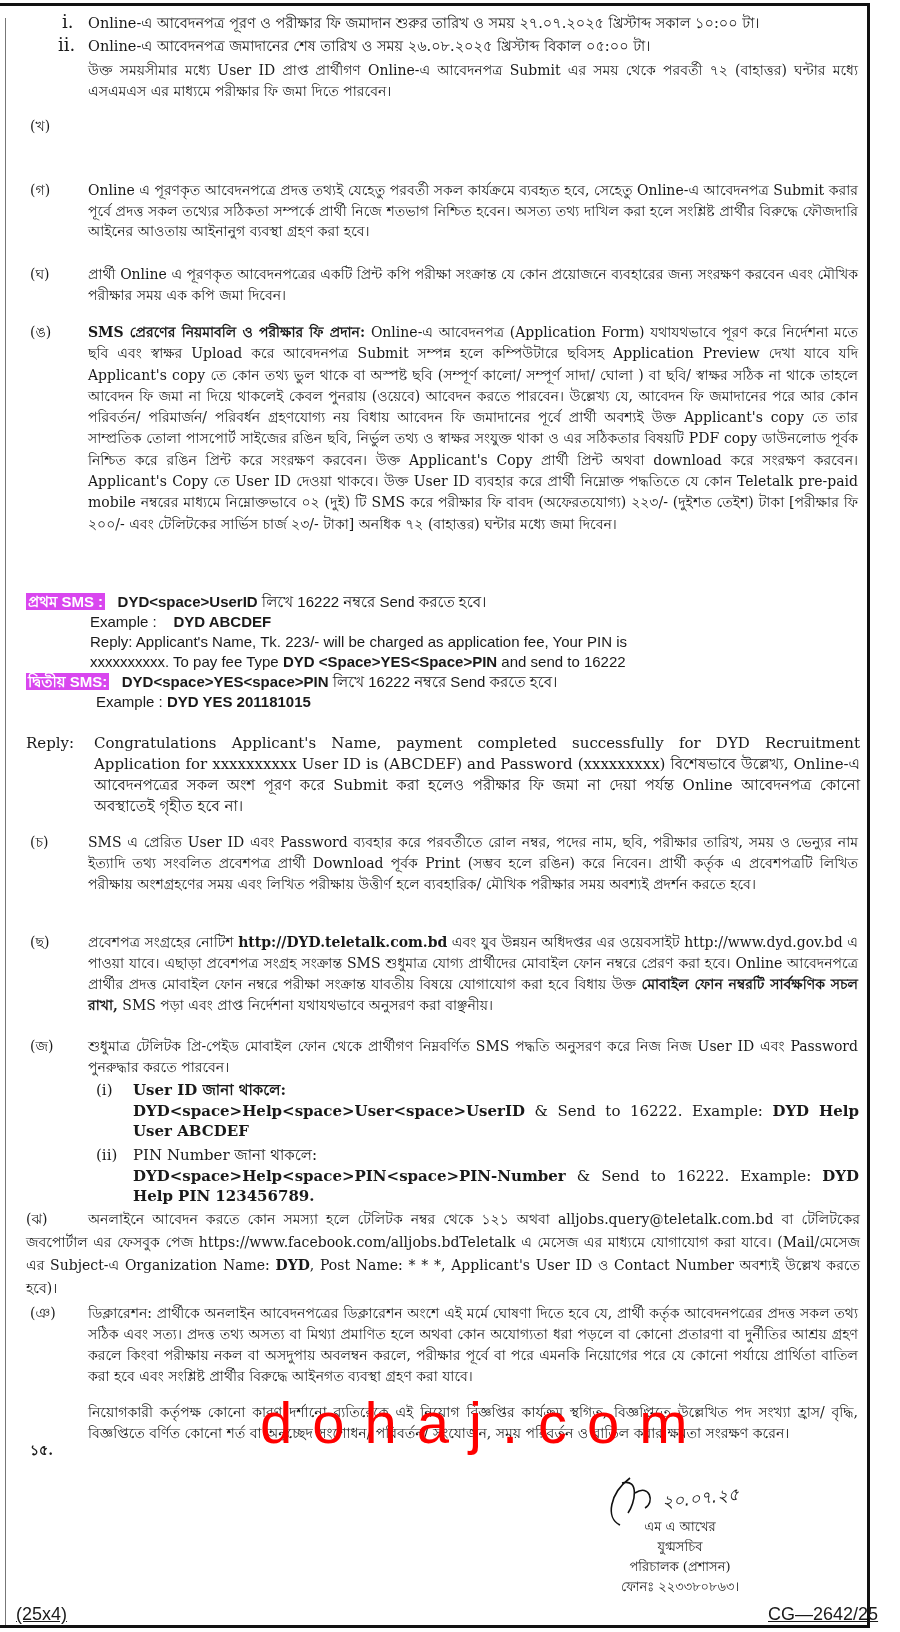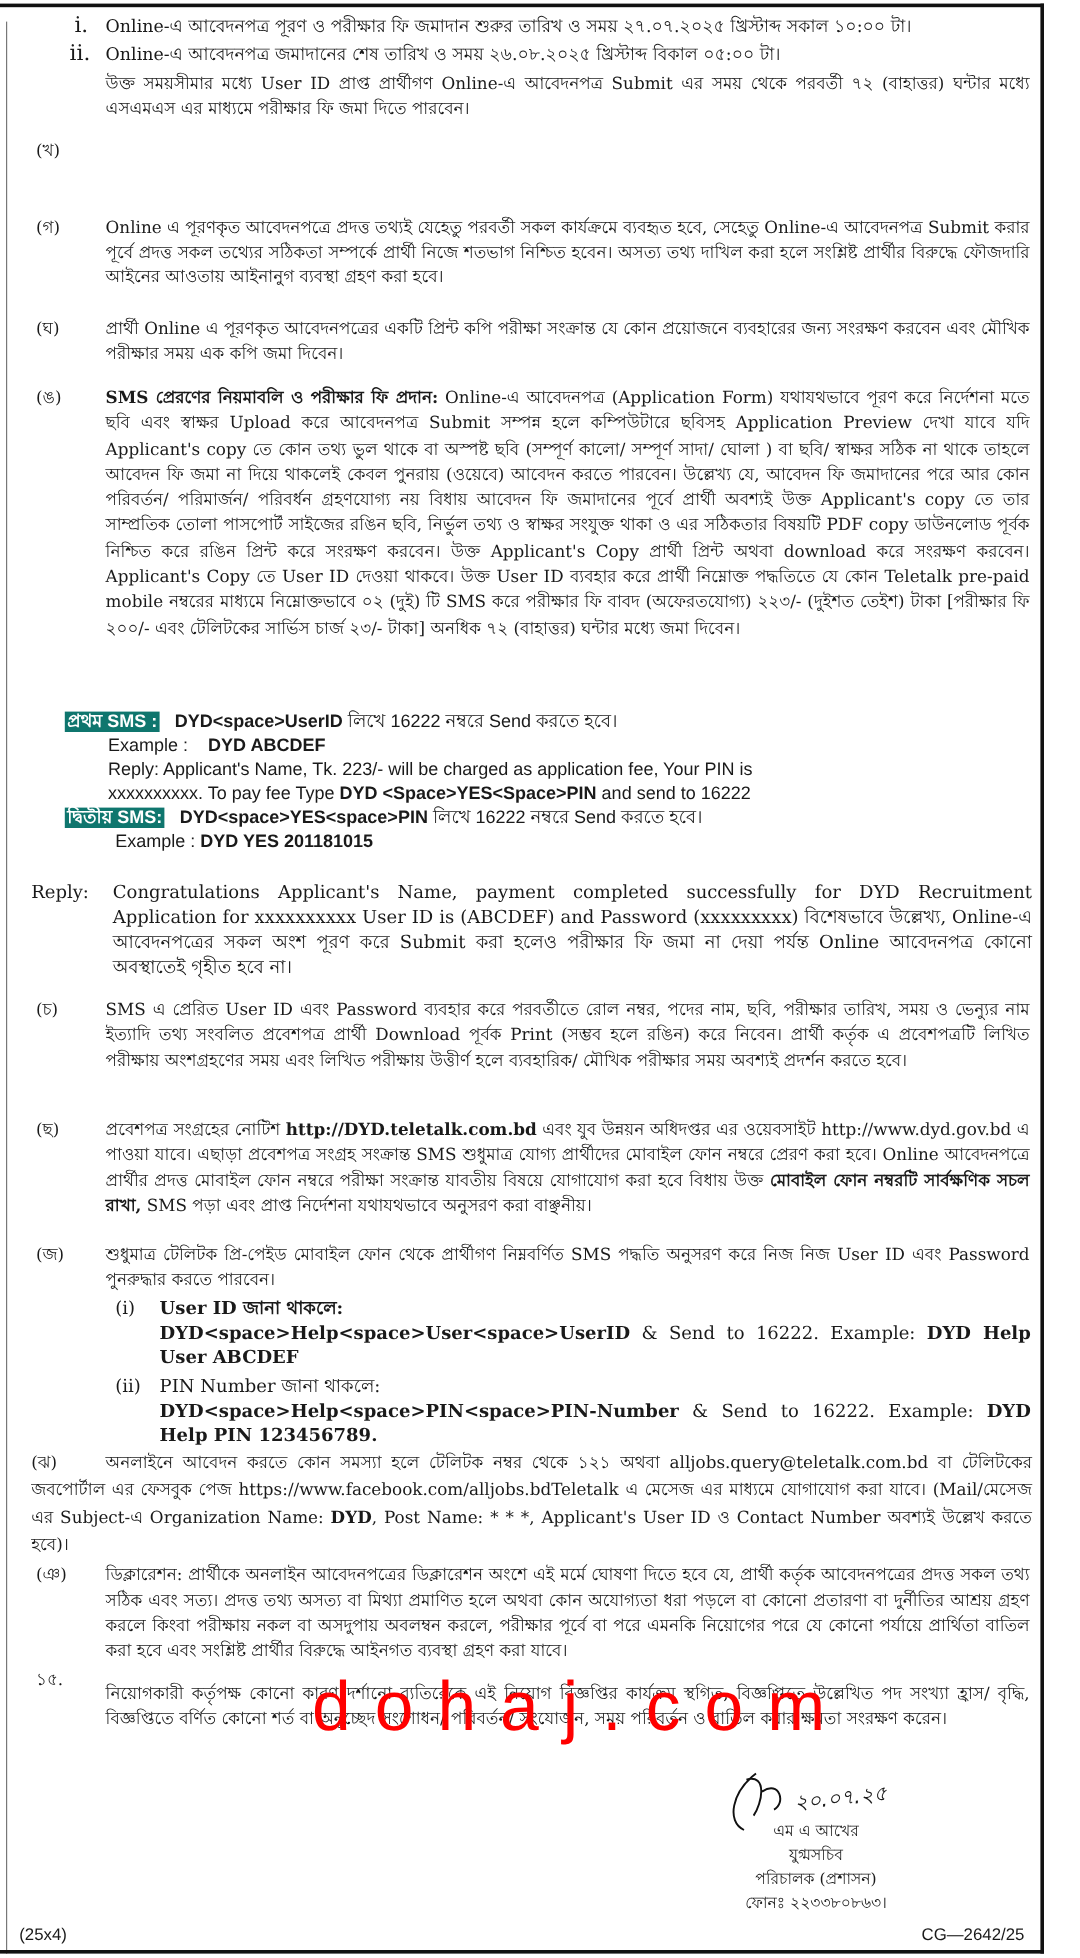--- a/index.html
+++ b/index.html
@@ -9,27 +9,27 @@
   .top-rule { position:absolute; left:0; top:3px; width:870px; height:3px; background:#111; }
   .right-rule { position:absolute; left:867px; top:3px; width:3px; height:1625px; background:#111; }
   .left-rule { position:absolute; left:5px; top:18px; width:1px; height:1610px; background:#777; }
   .bottom-rule { position:absolute; left:0; top:1625px; width:870px; height:3px; background:#111; }
 
   .blk { position:absolute; font-size:14px; line-height:20.5px; text-align:justify; }
   .lbl { position:absolute; font-size:14px; line-height:20.5px; }
   .lat { font-family:"DejaVu Serif", serif; font-size:15px; }
   .b { font-weight:bold; }
   .u { }
-  .inv { background:#0f766e; color:#fff; padding:0 2px; font-weight:bold; font-family:"Liberation Sans", sans-serif;margin-left:28px; }
+  .inv { background:#d946ef; color:#fff; padding:0 2px; font-weight:bold; font-family:"Liberation Sans", sans-serif; }
   .roman { font-size:18px; }
   .sms-line { position:absolute; font-family:"Liberation Sans", sans-serif; font-size:15px; line-height:19px; }
   .watermark { position:absolute; left:220px; top:1388px; font-family:"Liberation Sans", sans-serif;
                font-size:58px; color:#ff0000; letter-spacing:20px; line-height:70px;margin-left:40px; }
   .sig { position:absolute; text-align:center; font-size:13px; line-height:20px; }
-  .footer { position:absolute; font-family:"Liberation Sans", sans-serif; font-size:14px; }
+  .footer { position:absolute; font-family:"Liberation Sans", sans-serif; font-size:18px;text-decoration:underline; }
 </style>
 </head>
 <body>
 
 <div class="frame">
   <div class="top-rule"></div>
   <div class="right-rule"></div>
   <div class="left-rule"></div>
   <div class="bottom-rule"></div>
 
@@ -98,21 +98,21 @@
     <span class="b">DYD&lt;space&gt;Help&lt;space&gt;PIN&lt;space&gt;PIN-Number</span><span> &amp; Send to 16222. Example: </span><span class="b">DYD Help PIN 123456789.</span>
   </div>
 
   <div class="blk" style="left:26px;top:1208px;width:834px;line-height:23px;">
     <span>(ঝ)</span>&nbsp;&nbsp;&nbsp;&nbsp;&nbsp;<span>অনলাইনে আবেদন করতে কোন সমস্যা হলে টেলিটক নম্বর থেকে ১২১ অথবা </span><a class="u" style="color:#1a1a1a;">alljobs.query@teletalk.com.bd</a><span class="u"> বা টেলিটকের জবপোর্টাল এর ফেসবুক পেজ https://www.facebook.com/alljobs.bdTeletalk এ মেসেজ এর মাধ্যমে যোগাযোগ করা যাবে। (Mail/মেসেজ এর Subject-এ Organization Name: </span><span class="u b">DYD</span><span class="u">, Post Name: * * *, Applicant's User ID ও Contact Number অবশ্যই উল্লেখ করতে হবে)।</span>
   </div>
 
   <div class="lbl" style="left:30px;top:1303px;">(ঞ)</div>
   <div class="blk" style="left:88px;top:1303px;width:770px;line-height:21px;">ডিক্লারেশন: প্রার্থীকে অনলাইন আবেদনপত্রের ডিক্লারেশন অংশে এই মর্মে ঘোষণা দিতে হবে যে, প্রার্থী কর্তৃক আবেদনপত্রের প্রদত্ত সকল তথ্য সঠিক এবং সত্য। প্রদত্ত তথ্য অসত্য বা মিথ্যা প্রমাণিত হলে অথবা কোন অযোগ্যতা ধরা পড়লে বা কোনো প্রতারণা বা দুর্নীতির আশ্রয় গ্রহণ করলে কিংবা পরীক্ষায় নকল বা অসদুপায় অবলম্বন করলে, পরীক্ষার পূর্বে বা পরে এমনকি নিয়োগের পরে যে কোনো পর্যায়ে প্রার্থিতা বাতিল করা হবে এবং সংশ্লিষ্ট প্রার্থীর বিরুদ্ধে আইনগত ব্যবস্থা গ্রহণ করা যাবে।</div>
 
-  <div class="lbl" style="left:30px;top:1390px;">১৫.</div>
+  <div class="lbl" style="left:30px;top:1440px;font-weight:bold;">১৫.</div>
   <div class="blk" style="left:88px;top:1402px;width:770px;line-height:21px;">নিয়োগকারী কর্তৃপক্ষ কোনো কারণ দর্শানো ব্যতিরেকে এই নিয়োগ বিজ্ঞপ্তির কার্যক্রম স্থগিত, বিজ্ঞপ্তিতে উল্লেখিত পদ সংখ্যা হ্রাস/ বৃদ্ধি, বিজ্ঞপ্তিতে বর্ণিত কোনো শর্ত বা অনুচ্ছেদ সংশোধন/ পরিবর্তন/ সংযোজন, সময় পরিবর্তন ও বাতিল করার ক্ষমতা সংরক্ষণ করেন।</div>
 
   <div class="watermark">dohaj.com</div>
 
   <svg style="position:absolute;left:600px;top:1473px;" width="80" height="60">
     <path d="M30 5 C10 20 5 45 20 52 M22 10 C40 5 35 30 28 40 M35 20 C50 10 55 30 45 35" stroke="#111" stroke-width="1.6" fill="none"></path>
   </svg>
   <div style="position:absolute;left:662px;top:1485px;font-family:'DejaVu Sans',sans-serif;font-size:17px;font-style:italic;transform:rotate(-6deg);">২০.০৭.২৫</div>
   <div class="sig" style="left:560px;top:1517px;width:240px;">
     <div>এম এ আখের</div>

